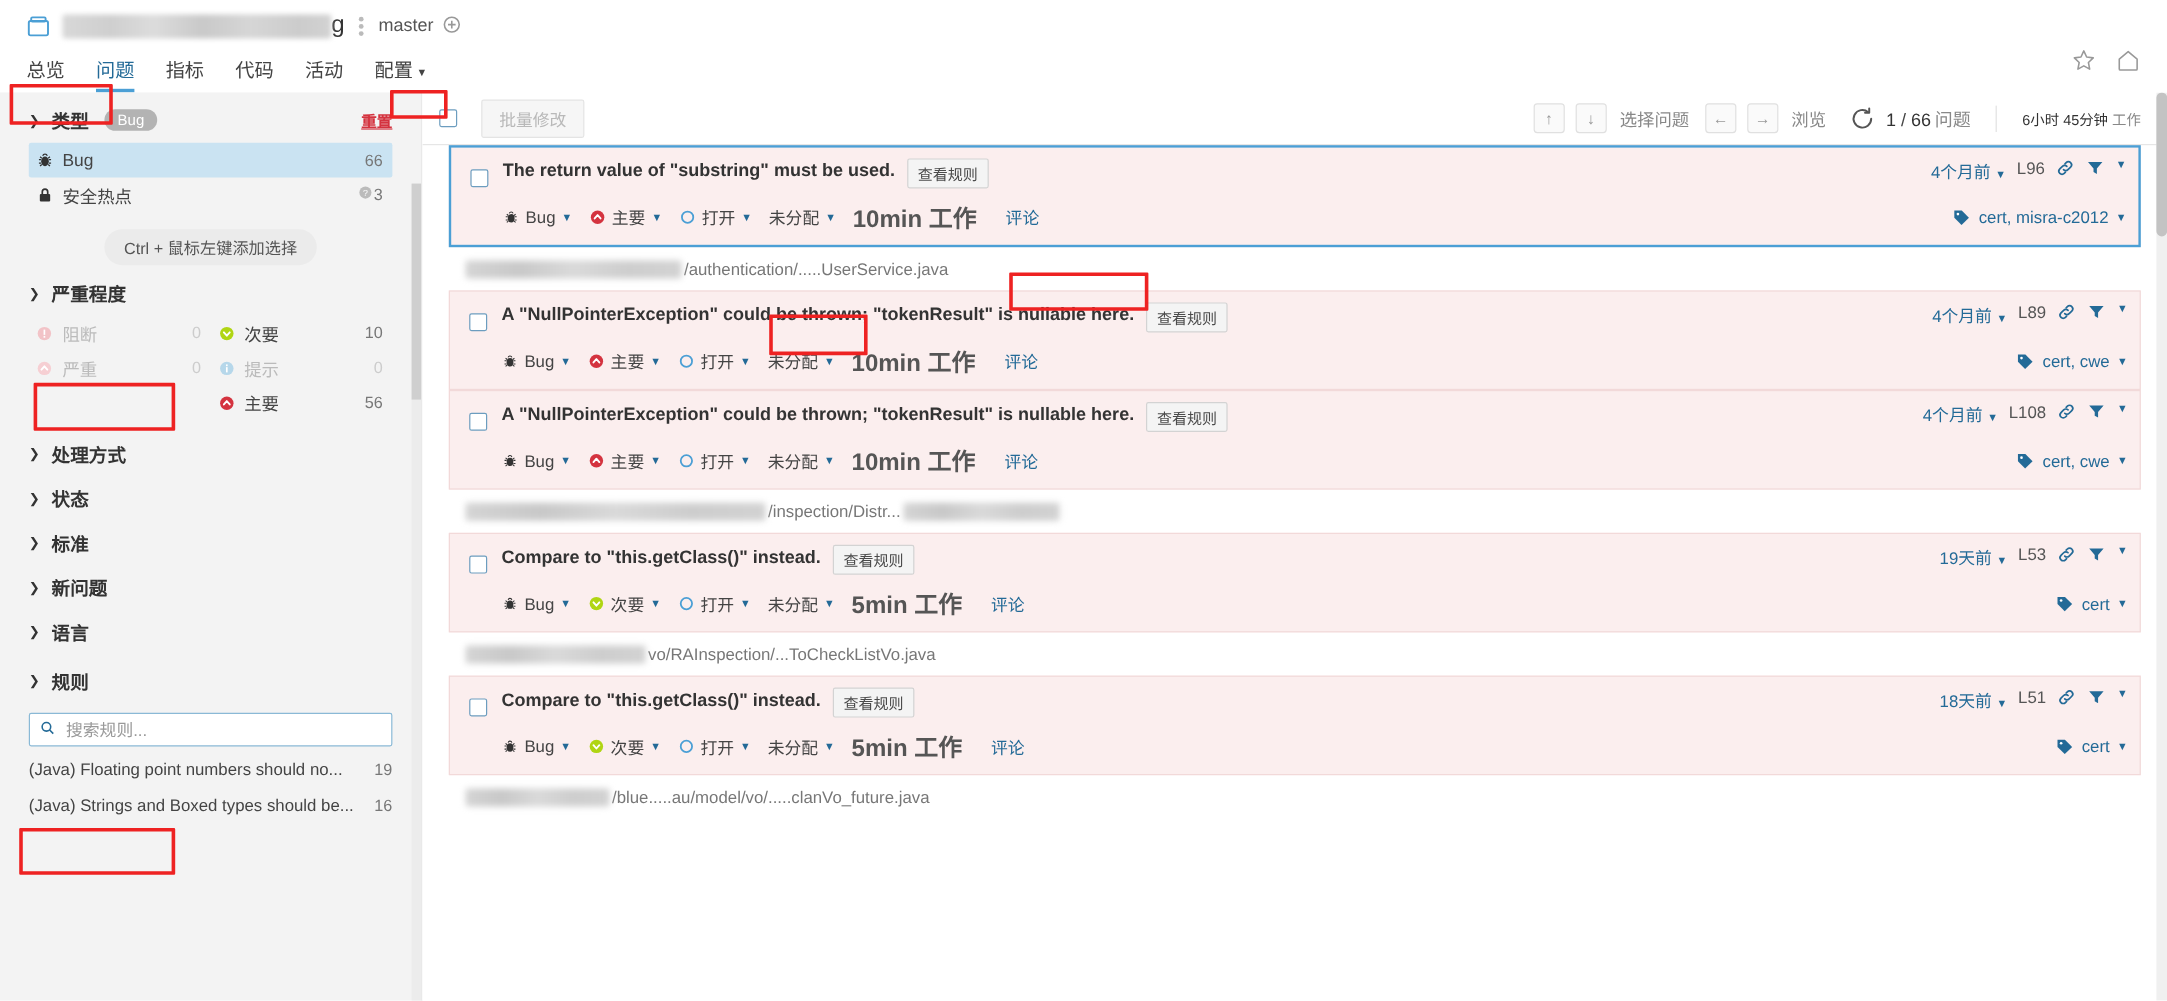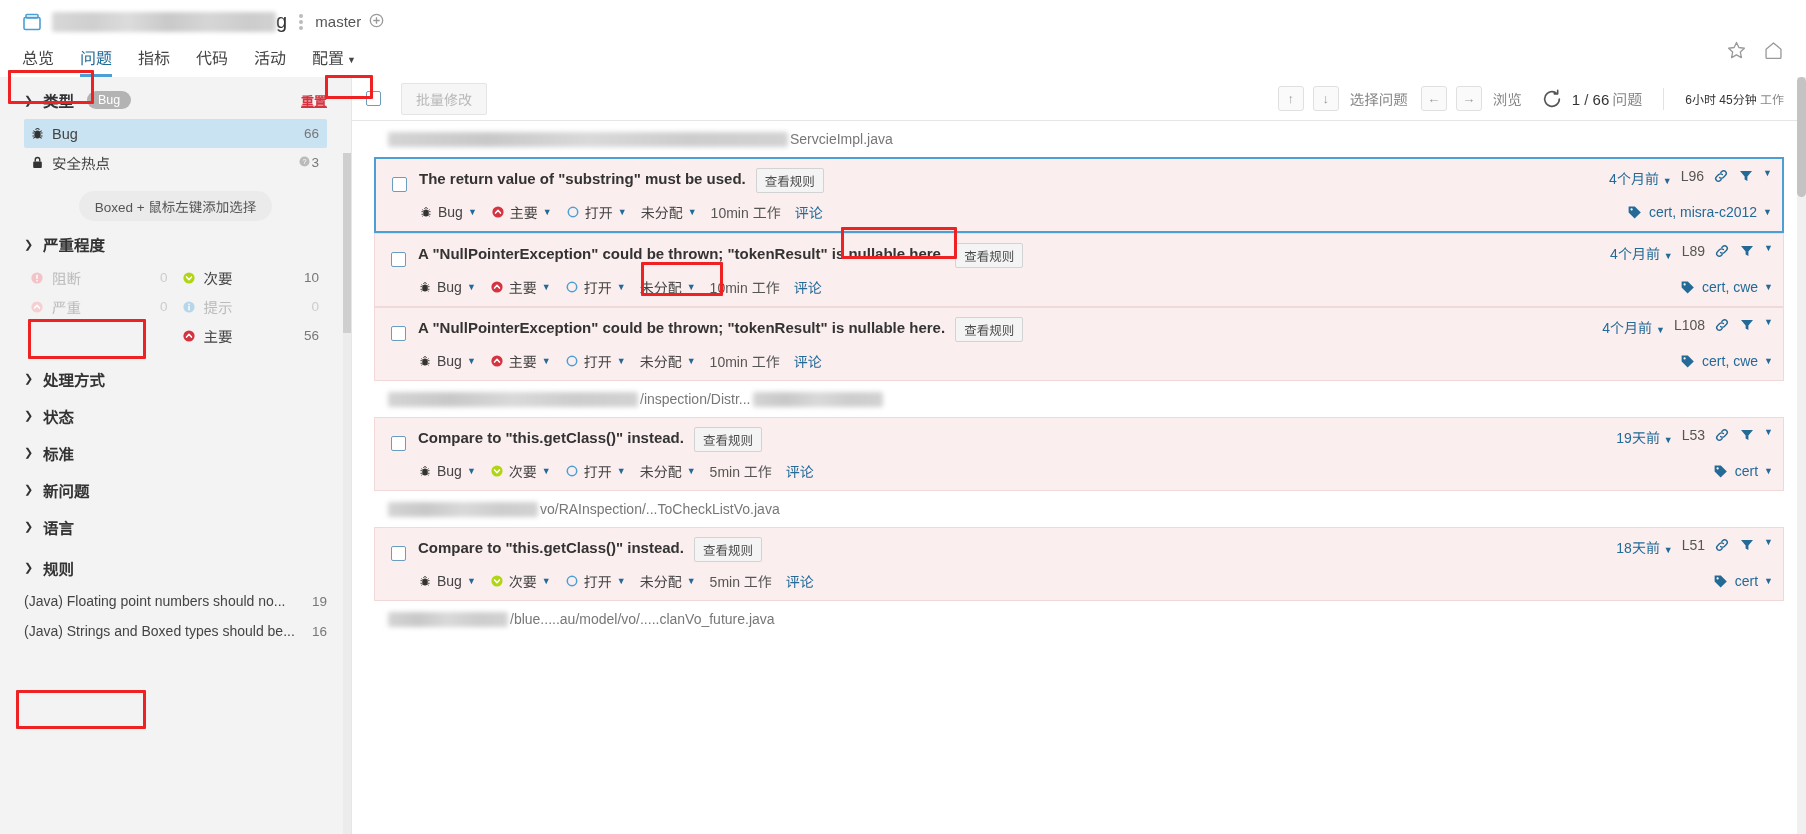--- a/index.html
+++ b/index.html
@@ -193,21 +193,21 @@
   .meta-link { color:#236a97; font-size:14px; cursor:pointer; white-space:nowrap; }
   .meta-static { color:#555; font-size:14px; white-space:nowrap; }
   .issue-line2 {
     display:flex; align-items:center; margin-top:9px; gap:0; flex-wrap:nowrap;
   }
   .tagbtn {
     display:flex; align-items:center; gap:5px; font-size:14px;
     color:#236a97; cursor:pointer; margin-right:14px; white-space:nowrap;
   }
   .tagbtn .lbl { color:#444; }
-  .eff-txt { font-size:14px; color:#555; margin-right:14px; white-space:nowrap; }
+  .eff-txt { font-size:20px; color:#555; margin-right:24px; white-space:nowrap;font-weight:bold; }
   .comment-link { font-size:14px; color:#236a97; cursor:pointer; }
   .tags-row {
     margin-left:auto; display:flex; align-items:center; gap:6px;
     color:#236a97; font-size:14px; cursor:pointer; white-space:nowrap;
     padding-left:14px;
   }
 
   .caret { font-size:9px; color:#236a97; }
 
   
@@ -321,21 +321,21 @@
             <svg width="13" height="13" viewBox="0 0 16 16">
                 <circle cx="8" cy="8" r="6.2" fill="#bbb"></circle>
                 <text x="8" y="11.4" font-size="9" fill="#fff" text-anchor="middle" font-family="Liberation Sans">?</text>
               </svg>
           </span>
           <span class="fcount" style="margin-left:auto">3</span>
         </div>
       </div>
     </div>
 
-    <div class="hint-chip">Boxed + 鼠标左键添加选择</div>
+    <div class="hint-chip">Ctrl + 鼠标左键添加选择</div>
 
     <div class="facet">
       <div class="facet-head">
         <span class="chev">❯</span>
         <span>严重程度</span>
       </div>
       <div class="sev-grid">
         <div class="facet-row disabled">
           <span class="fi">
             <svg width="14" height="14" viewBox="0 0 16 16">
@@ -409,20 +409,29 @@
         <span>新问题</span>
       </div>
       <div class="collapsed-facet">
         <span class="chev">❯</span>
         <span>语言</span>
       </div>
 
       <div class="collapsed-facet" style="margin-top:4px">
         <span class="chev">❯</span>
         <span>规则</span>
+      </div>
+      <div class="rule-search">
+        <span class="mag">
+          <svg width="13" height="13" viewBox="0 0 16 16">
+              <circle cx="7" cy="7" r="4.4" fill="none" stroke="#236a97" stroke-width="1.6"></circle>
+              <path d="M10.3 10.3L14 14" stroke="#236a97" stroke-width="1.6"></path>
+            </svg>
+        </span>
+        <input value="" placeholder="搜索规则..." style="">
       </div>
       <div class="rule-row">
         <span class="rname">(Java) Floating point numbers should no...</span>
         <span class="rcount">19</span>
       </div>
       <div class="rule-row">
         <span class="rname">(Java) Strings and Boxed types should be...</span>
         <span class="rcount">16</span>
       </div>
     </div>
@@ -452,24 +461,20 @@
           </svg>
         </span>
         <span class="count-txt"><span class="num">1</span> / <span class="num">66</span><span class="unit">问题</span></span>
         <span class="tb-div"></span>
         <span class="effort"><span>6小时 45分钟</span> <span class="unit">工作</span></span>
       </div>
     </div>
 
     <div class="issues">
 
-      <div class="file-path">
-        <span class="path-redact" style="width:400px"></span>
-        <span class="path-txt">ServcieImpl.java</span>
-      </div>
 
       <div class="issue-card selected">
         <div class="chk issue-chk"></div>
         <div class="issue-body">
           <div class="issue-line1">
             <span class="issue-msg">The return value of "substring" must be used.</span>
             <span class="rule-btn">查看规则</span>
             <span class="issue-right">
               <span class="meta-link"><span>4个月前</span> <span class="caret">▼</span></span>
               <span class="meta-static">L96</span>
@@ -522,20 +527,24 @@
                   <path d="M1.6 2.4h6.2l6 6-6.2 6-6-6z" fill="#236a97"></path>
                   <circle cx="4.6" cy="5.4" r="1.1" fill="#fff"></circle>
                 </svg>
               <span>cert, misra-c2012</span>
                 <span class="caret">▼</span>
             </span>
           </div>
         </div>
       </div>
 
+      <div class="file-path">
+        <span class="path-redact" style="width:180px"></span>
+        <span class="path-txt">/authentication/.....UserService.java</span>
+      </div>
 
       <div class="issue-card">
         <div class="chk issue-chk"></div>
         <div class="issue-body">
           <div class="issue-line1">
             <span class="issue-msg">A "NullPointerException" could be thrown; "tokenResult" is nullable here.</span>
             <span class="rule-btn">查看规则</span>
             <span class="issue-right">
               <span class="meta-link"><span>4个月前</span> <span class="caret">▼</span></span>
               <span class="meta-static">L89</span>

